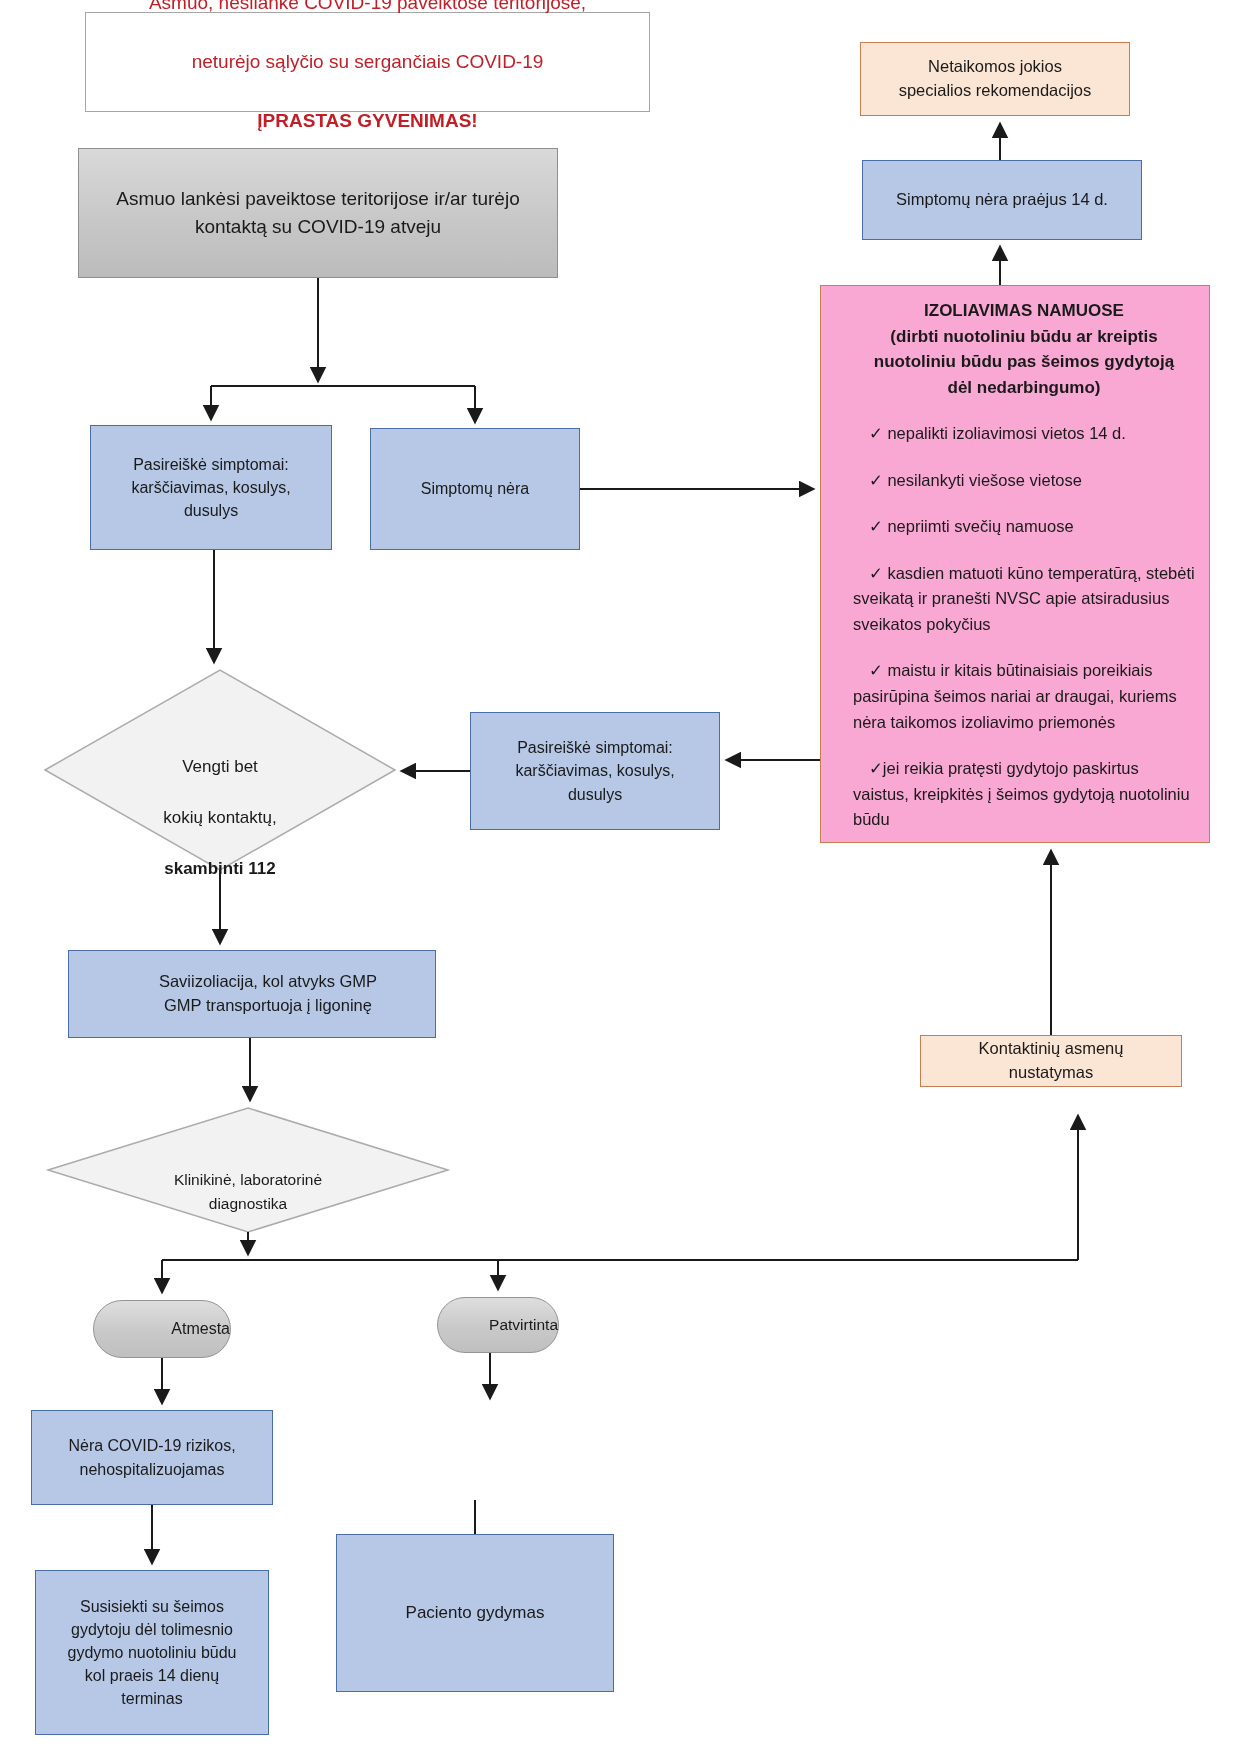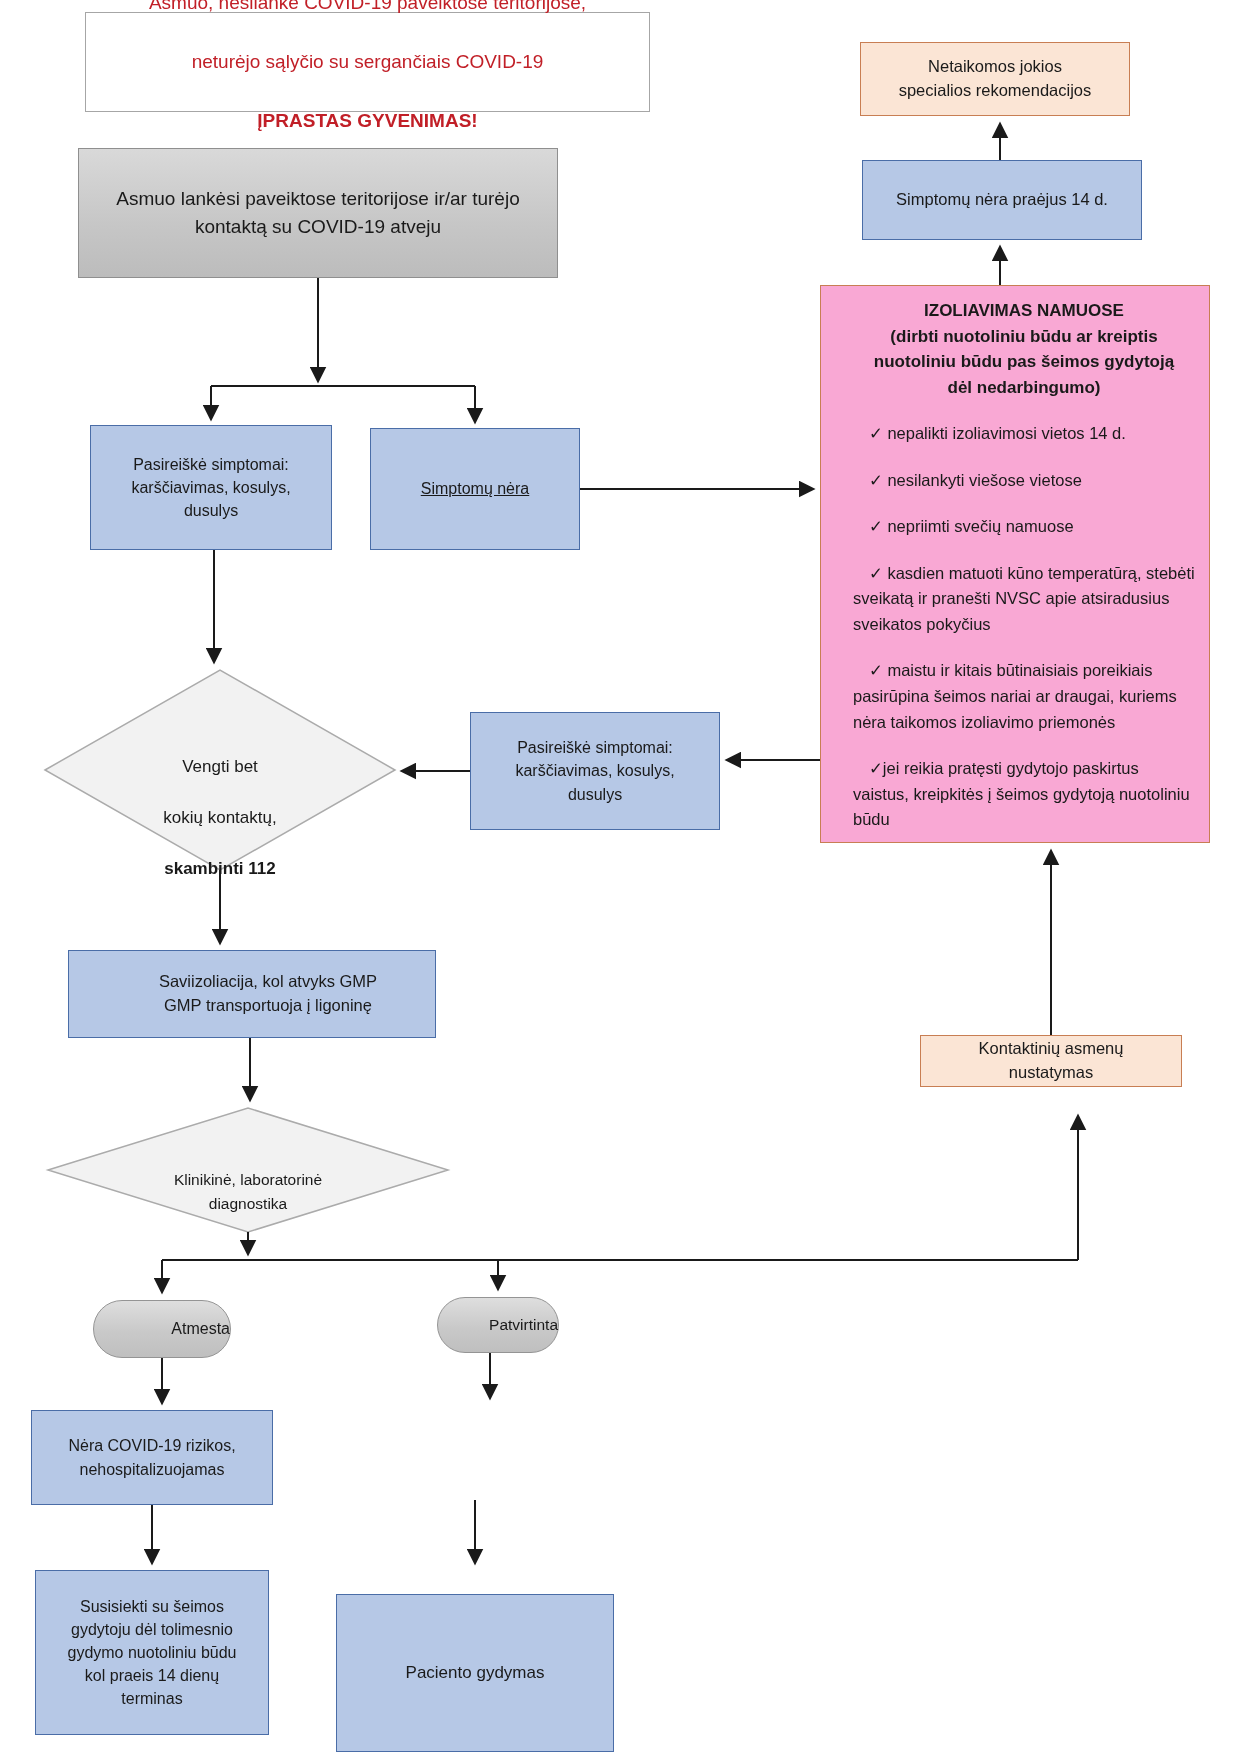--- a/index.html
+++ b/index.html
@@ -116,21 +116,21 @@
     <span>Asmuo lankėsi paveiktose teritorijose ir/ar turėjo
 kontaktą su COVID-19 atveju</span>
   </div>
 
   <div class="node blue" style="left:90px;top:425px;width:242px;height:125px;">
     <span>Pasireiškė simptomai:
 karščiavimas, kosulys,
 dusulys</span>
   </div>
 
-  <div class="node blue" style="left:370px;top:428px;width:210px;height:122px;text-decoration:underline;">
+  <div class="node blue" style="left:370px;top:428px;width:210px;height:122px;">
     <span>Simptomų nėra</span>
   </div>
 
   <div class="node peach" style="left:860px;top:42px;width:270px;height:74px;">
     <span>Netaikomos jokios
 specialios rekomendacijos</span>
   </div>
 
   <div class="node blue" style="left:862px;top:160px;width:280px;height:80px;font-size:16.5px;">
     <span>Simptomų nėra praėjus 14 d.</span>
@@ -183,21 +183,21 @@
 nehospitalizuojamas</span>
   </div>
 
   <div class="node blue" style="left:35px;top:1570px;width:234px;height:165px;">
     <span>Susisiekti su šeimos
 gydytoju dėl tolimesnio
 gydymo nuotoliniu būdu
 kol praeis 14 dienų
 terminas</span>
   </div>
-  <div class="node blue" style="left:336px;top:1594px;width:278px;height:158px;font-size:17px;">
+  <div class="node blue" style="left:336px;top:1534px;width:278px;height:158px;font-size:17px;">
     <span>Paciento gydymas</span>
   </div>
 
   <div class="node peach" style="left:920px;top:1035px;width:262px;height:52px;">
     <span>Kontaktinių asmenų
 nustatymas</span>
   </div>
 
 </div>
 

